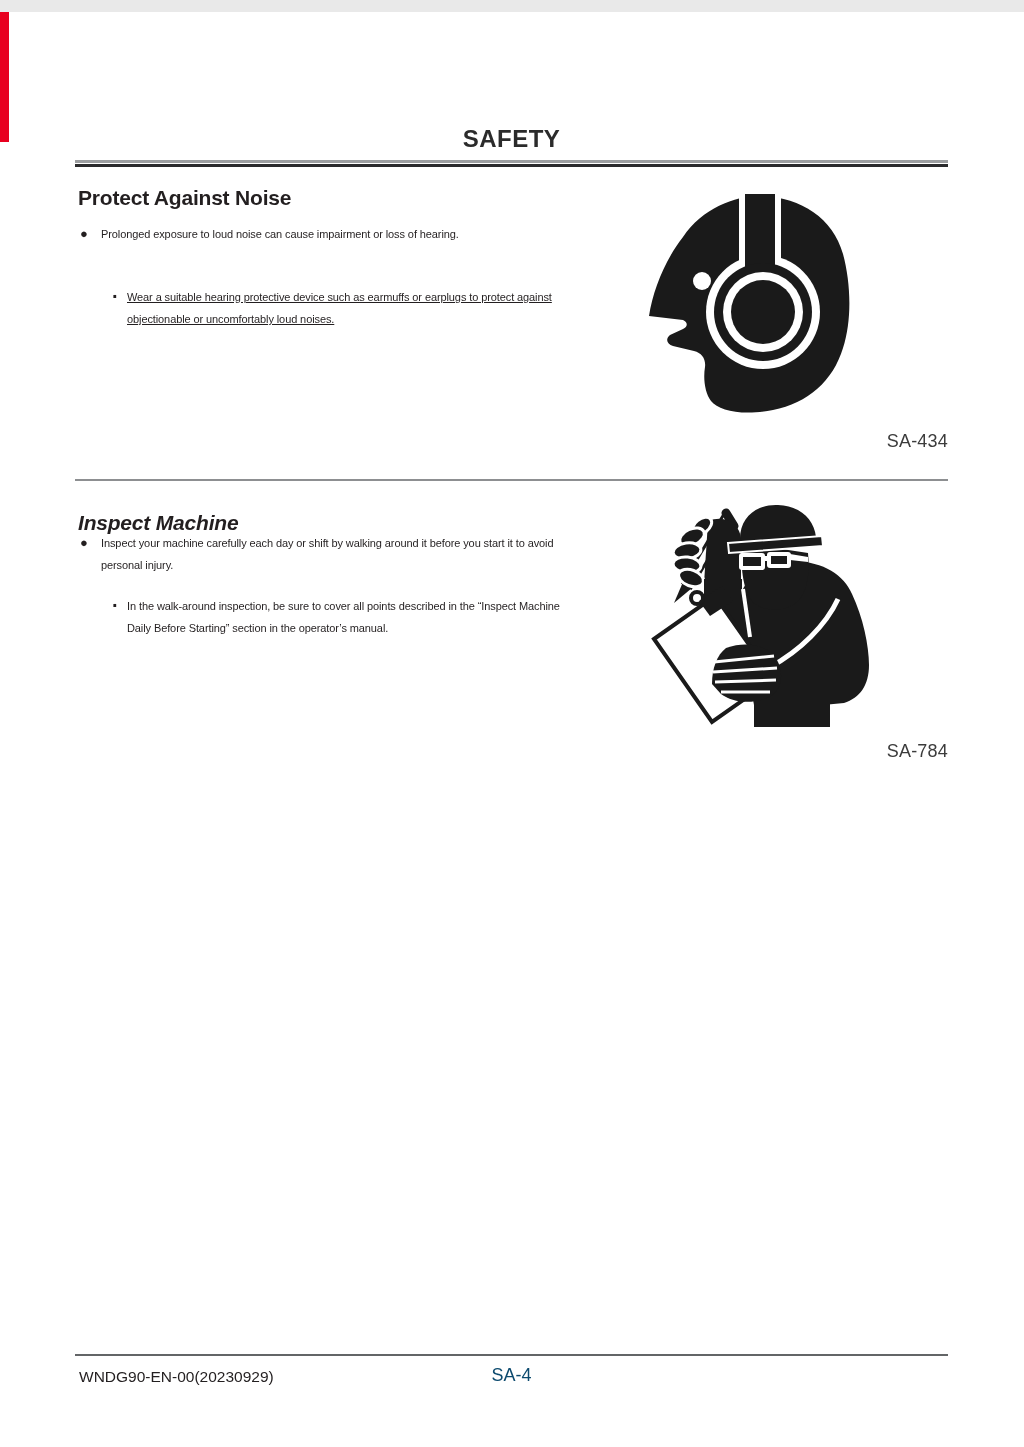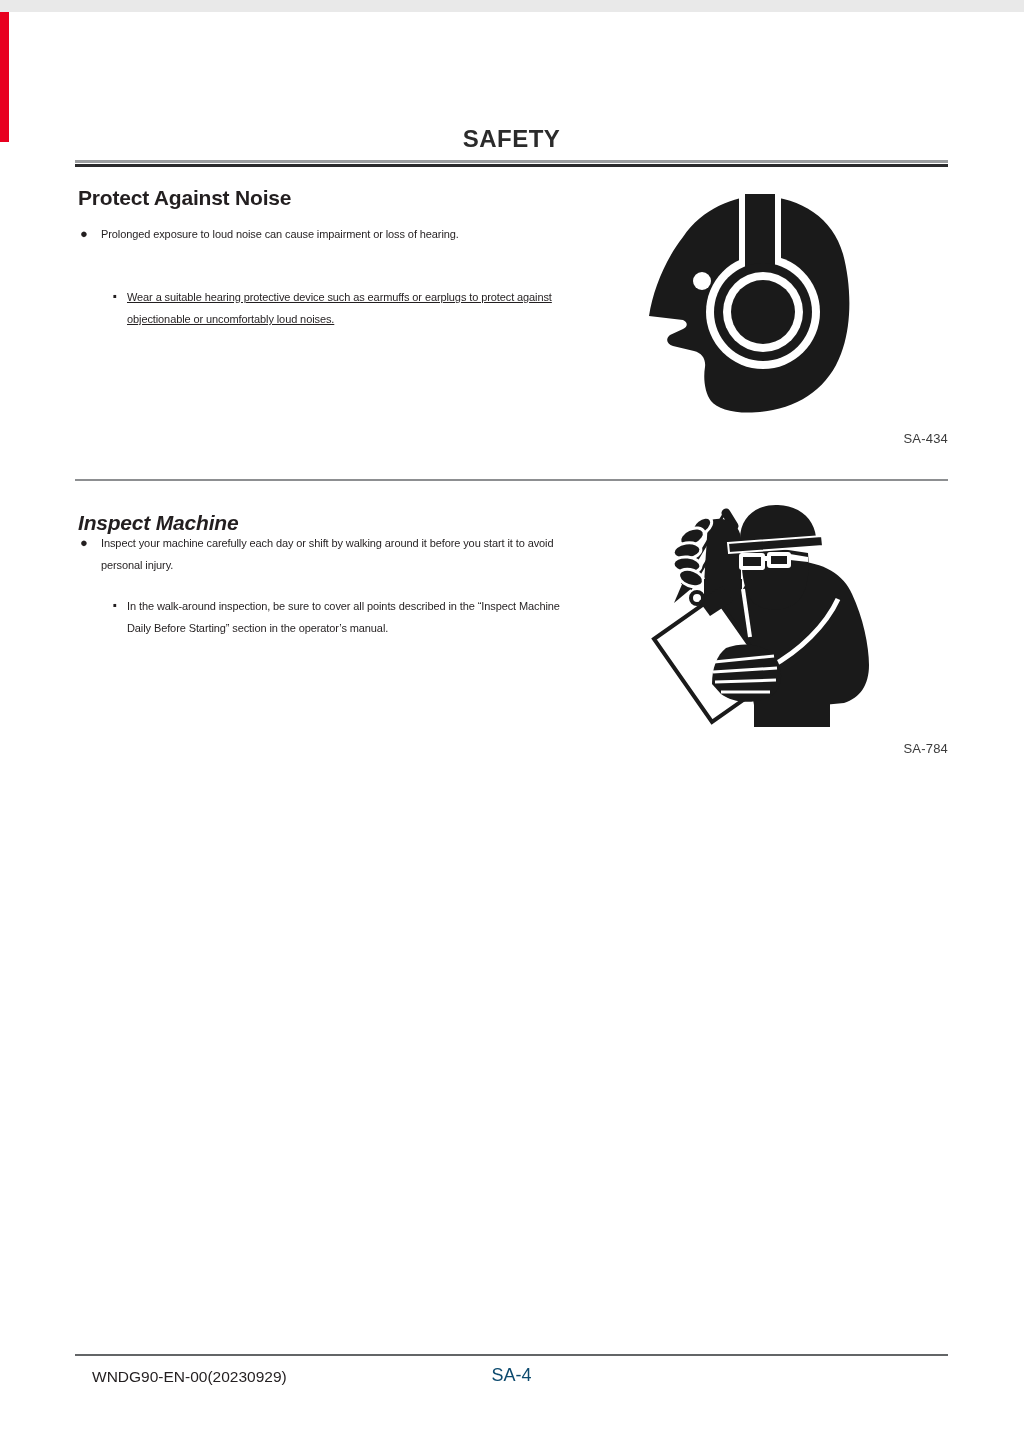--- a/index.html
+++ b/index.html
@@ -33,27 +33,27 @@
   .bullet-row{position:absolute;display:flex;align-items:flex-start;}
   .bullet-row .marker{flex:0 0 auto;}
   .b1-marker{font-size:13px;line-height:22px;width:21px;}
   .b2-marker{font-size:20px;line-height:21px;width:15px;font-weight:bold;}
   .bullet-text{font-size:11px;line-height:22px;letter-spacing:-0.1px;}
 
   .figure{position:absolute;}
   .figure svg{display:block;width:100%;height:100%;}
   .figure-caption{
     position:absolute;left:75px;width:873px;
-    text-align:right;font-size:13px;color:#3c3c3c;letter-spacing:0.2px;
+    text-align:right;font-size:18px;color:#3c3c3c;letter-spacing:0.2px;
   }
   .divider{position:absolute;left:75px;width:873px;height:2px;background:#8d8f91;}
 
   
   .footer-rule{position:absolute;top:1342px;left:75px;width:873px;height:2px;background:#636567;}
-  .footer-doc{position:absolute;top:1356px;left:92px;font-size:15.5px;color:#231f20;}
+  .footer-doc{position:absolute;top:1356px;left:79px;font-size:15.5px;color:#231f20;}
   .footer-page{position:absolute;top:1353px;left:75px;width:873px;text-align:center;font-size:18px;color:#0c4a6e;}
 </style>
 </head>
 <body>
 
 <div class="page">
 
   <div class="red-mark"></div>
   <div class="blue-mark"></div>
 

